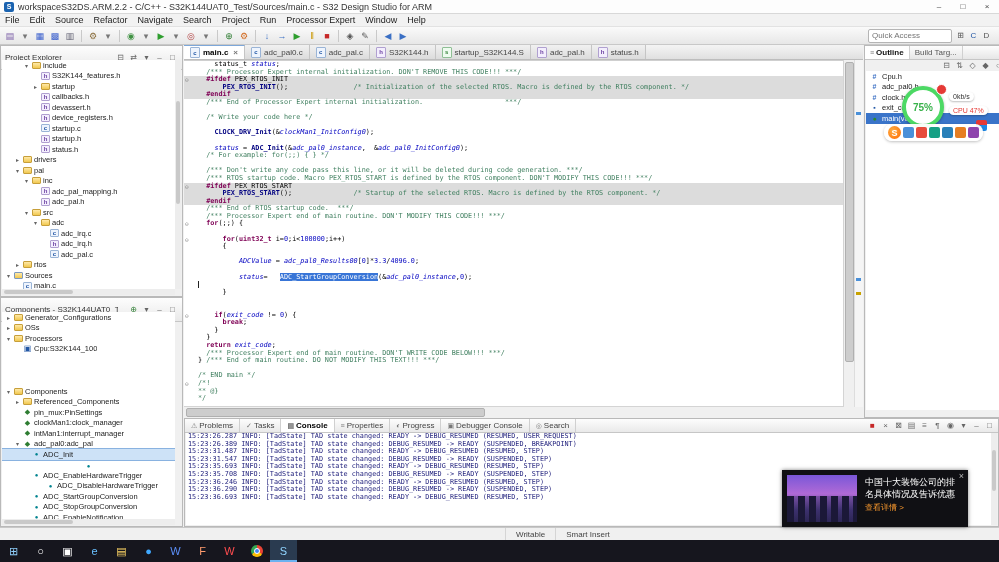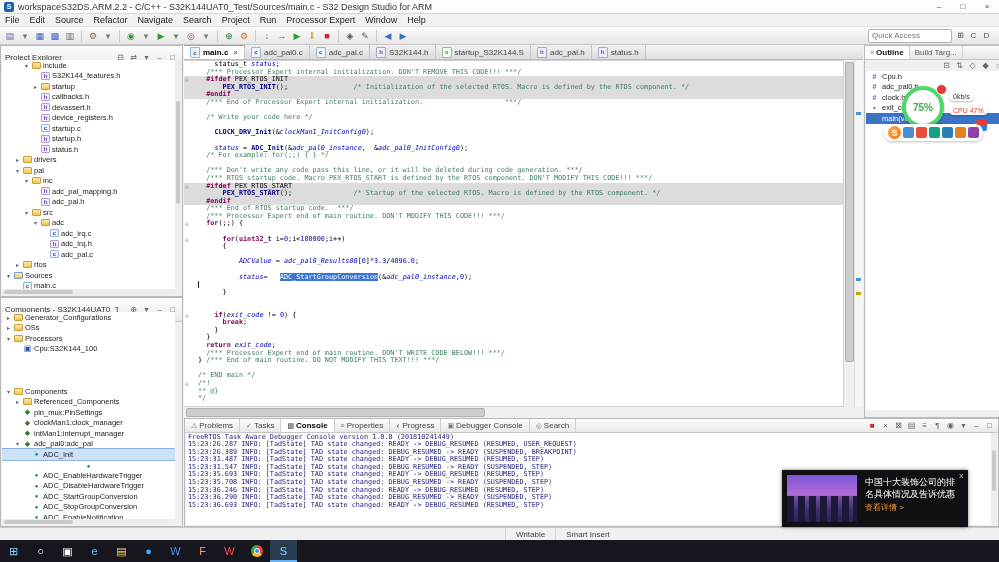--- a/index.html
+++ b/index.html
@@ -437,21 +437,21 @@
         <div class="trow" style=" flex-direction: column;">
           <span class="expander"></span>
           <span class="ticon ic-method">●</span>
           <span class="tlabel">ADC_Deinit</span>
         </div>
         <div class="trow" style="padding-left: 21px;">
           <span class="expander"></span>
           <span class="ticon ic-method">●</span>
           <span class="tlabel">ADC_EnableHardwareTrigger</span>
         </div>
-        <div class="trow" style="padding-left: 21px;">
+        <div class="trow" style="padding-left: 35px;">
           <span class="expander"></span>
           <span class="ticon ic-method">●</span>
           <span class="tlabel">ADC_DisableHardwareTrigger</span>
         </div>
         <div class="trow" style="padding-left: 21px;">
           <span class="expander"></span>
           <span class="ticon ic-method">●</span>
           <span class="tlabel">ADC_StartGroupConversion</span>
         </div>
         <div class="trow" style="padding-left: 21px;">
@@ -648,21 +648,20 @@
           <span class="hicon">▤</span>
           <span class="hicon">≡</span>
           <span class="hicon">¶</span>
           <span class="hicon">◉</span>
           <span class="hicon">▾</span>
           <span class="hicon">–</span>
           <span class="hicon">□</span>
         </div>
     </div>
     <div class="console-body">
-      <div class="console-banner">FreeRTOS Task Aware Debugger Console version 1.0.8 (201810241449)</div>
       <div id="console-lines">
           <div class="console-line">15:23:26.287 INFO: [TadState] TAD state changed: READY -&gt; DEBUG_RESUMED (RESUMED, USER_REQUEST)</div>
           <div class="console-line">15:23:26.389 INFO: [TadState] TAD state changed: DEBUG_RESUMED -&gt; READY (SUSPENDED, BREAKPOINT)</div>
           <div class="console-line">15:23:31.487 INFO: [TadState] TAD state changed: READY -&gt; DEBUG_RESUMED (RESUMED, STEP)</div>
           <div class="console-line">15:23:31.547 INFO: [TadState] TAD state changed: DEBUG_RESUMED -&gt; READY (SUSPENDED, STEP)</div>
           <div class="console-line">15:23:35.693 INFO: [TadState] TAD state changed: READY -&gt; DEBUG_RESUMED (RESUMED, STEP)</div>
           <div class="console-line">15:23:35.708 INFO: [TadState] TAD state changed: DEBUG_RESUMED -&gt; READY (SUSPENDED, STEP)</div>
           <div class="console-line">15:23:36.246 INFO: [TadState] TAD state changed: READY -&gt; DEBUG_RESUMED (RESUMED, STEP)</div>
           <div class="console-line">15:23:36.290 INFO: [TadState] TAD state changed: DEBUG_RESUMED -&gt; READY (SUSPENDED, STEP)</div>
           <div class="console-line">15:23:36.693 INFO: [TadState] TAD state changed: READY -&gt; DEBUG_RESUMED (RESUMED, STEP)</div>

